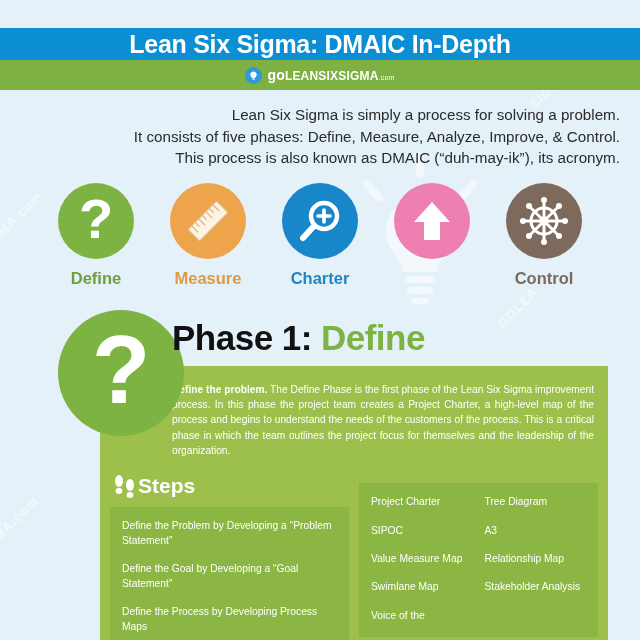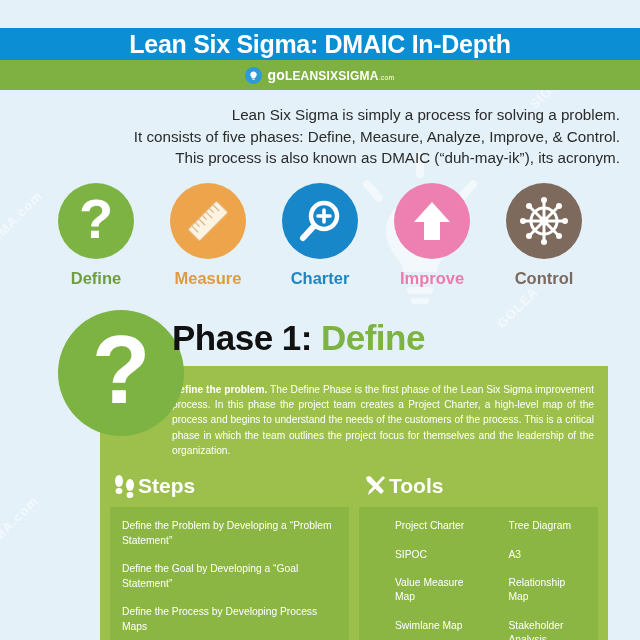--- a/index.html
+++ b/index.html
@@ -106,21 +106,21 @@
   .subpanel {
     margin-top:9px; background:#8cb644; padding:12px 12px 0 12px;
     min-height:128px;
   }
   .step-item {
     color:#fff; font-size:10.3px; line-height:1.45; margin-bottom:13px;
   }
   .tool-grid { display:flex; gap:12px; }
   .tool-col { flex:1; }
   .tool-item {
-    color:#fff; font-size:10.3px; line-height:1.4; margin-bottom:14px;margin-left:24px;
+    color:#fff; font-size:10.3px; line-height:1.4; margin-bottom:14px;
   }
 </style>
 </head>
 <body>
 
 <span class="wm wm1">SIGMA.com</span>
 <span class="wm wm2">SIGMA.com</span>
 <span class="wm wm3">GOLEA</span>
 <span class="wm wm4">SIGMA.com</span>
 <span class="wm wm5">GOLEA</span>
@@ -197,21 +197,20 @@
     </div>
     <div class="phase-label" style="color:#1f86c4">Charter</div>
   </div>
 
   <div class="phase">
     <div class="circle" style="background:#ed80b0">
       <svg width="50" height="50" viewBox="0 0 50 50">
         <path d="M25 6 L43 26 L33 26 L33 44 L17 44 L17 26 L7 26 Z" fill="#ffffff"></path>
       </svg>
     </div>
-    <div class="phase-label" style="color:#e87cad">Improve</div>
   </div>
 
   <div class="phase">
     <div class="circle" style="background:#7d6a5c">
       <svg width="54" height="54" viewBox="0 0 54 54">
         <g stroke="#ffffff" fill="none" stroke-width="3">
           <circle cx="27" cy="27" r="13"></circle>
           <circle cx="27" cy="27" r="4.5" fill="#ffffff" stroke="none"></circle>
           <line x1="27" y1="6" x2="27" y2="48"></line>
           <line x1="6" y1="27" x2="48" y2="27"></line>
@@ -267,29 +266,20 @@
         </div>
         <div class="subpanel">
           <div class="step-item">Define the Problem by Developing a “Problem Statement”</div>
           <div class="step-item">Define the Goal by Developing a “Goal Statement”</div>
           <div class="step-item">Define the Process by Developing Process Maps</div>
           <div class="step-item">Define the Customers and Their</div>
         </div>
       </div>
 
       <div class="col">
-        <div class="col-head">
-          <svg width="24" height="24" viewBox="0 0 24 24">
-            <g fill="#ffffff">
-              <path d="M3 3 L7 2 L21 17 L18 20 L4 7 Z"></path>
-              <path d="M20 2 L22 4 L9 18 L5 21 L6 17 Z"></path>
-            </g>
-          </svg>
-          <span>Tools</span>
-        </div>
         <div class="subpanel">
           <div class="tool-grid">
             <div class="tool-col">
               <div class="tool-item">Project Charter</div>
               <div class="tool-item">SIPOC</div>
               <div class="tool-item">Value Measure Map</div>
               <div class="tool-item">Swimlane Map</div>
               <div class="tool-item">Voice of the</div>
             </div>
             <div class="tool-col">

